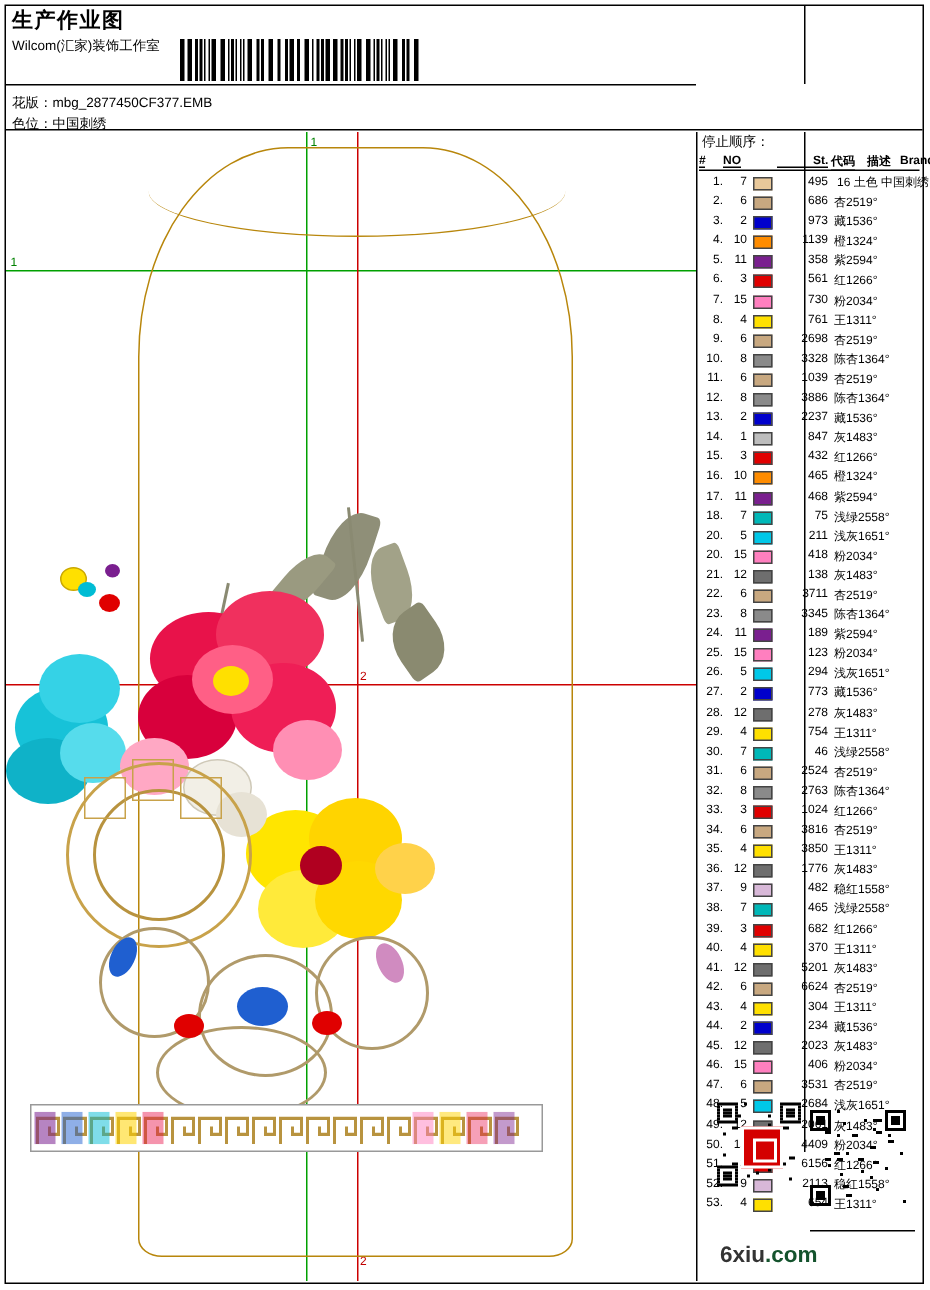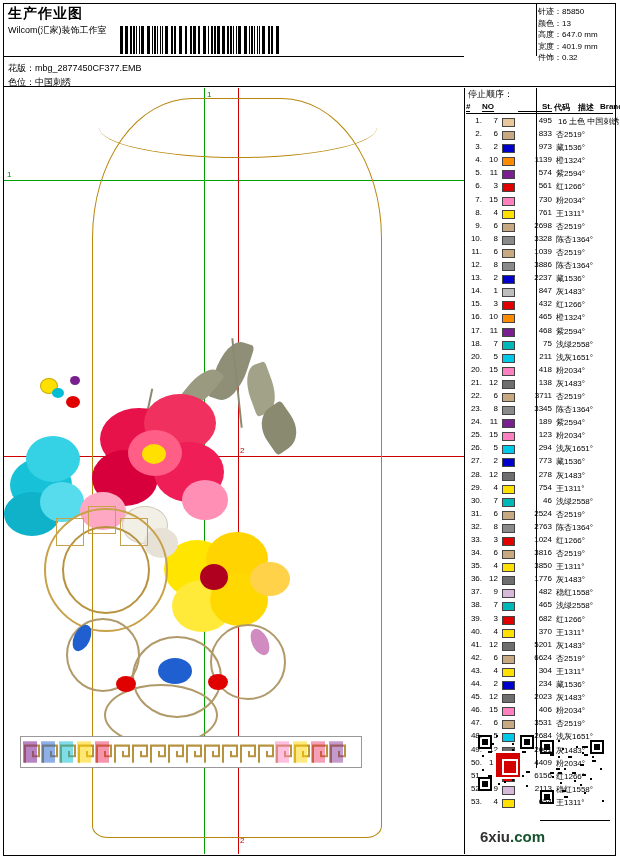--- a/index.html
+++ b/index.html
@@ -152,27 +152,20 @@
 
   <div class="meta-row r1">
     <span>花版：</span><span>mbg_2877450CF377.EMB</span>
   </div>
   <div class="meta-row r2">
     <span>色位：</span><span>中国刺绣</span>
   </div>
   <div class="hdr-sep2"></div>
 
   <div class="tr-divider"></div>
-  <div class="topright">
-    <div>针迹：85850</div>
-    <div>颜色：13</div>
-    <div>高度：647.0 mm</div>
-    <div>宽度：401.9 mm</div>
-    <div>件饰：0.32</div>
-  </div>
 
   <div class="canvas">
 
     <div class="crosshair-v" style="left:200px;top:0;height:766px;"></div>
     <div class="crosshair-h" style="left:0;top:92px;width:460px;"></div>
     <div class="crosshair-v2" style="left:234px;top:0;height:766px;"></div>
     <div class="crosshair-h2" style="left:0;top:368px;width:460px;"></div>
 
     <div class="mark green" style="left:203px;top:2px;">1</div>
     <div class="mark green" style="left:3px;top:82px;">1</div>
@@ -279,21 +272,21 @@
           <span class="sw" style="background: rgb(232, 200, 154);"></span>
           <span class="st">495</span>
           <span class="code"></span>
           <span class="brand"></span>
           <span class="extra" style="position: absolute; left: 92px;">16 土色  中国刺绣</span>
         </div>
         <div class="row">
           <span class="idx">2.</span>
           <span class="no">6</span>
           <span class="sw" style="background: rgb(200, 168, 128);"></span>
-          <span class="st">833</span>
+          <span class="st">686</span>
           <span class="code">杏2519°</span>
           <span class="brand"></span>
         </div>
         <div class="row">
           <span class="idx">3.</span>
           <span class="no">2</span>
           <span class="sw" style="background: rgb(0, 0, 204);"></span>
           <span class="st">973</span>
           <span class="code">藏1536°</span>
           <span class="brand"></span>
@@ -303,21 +296,21 @@
           <span class="no">10</span>
           <span class="sw" style="background: rgb(255, 140, 0);"></span>
           <span class="st">1139</span>
           <span class="code">橙1324°</span>
           <span class="brand"></span>
         </div>
         <div class="row">
           <span class="idx">5.</span>
           <span class="no">11</span>
           <span class="sw" style="background: rgb(122, 31, 143);"></span>
-          <span class="st">574</span>
+          <span class="st">358</span>
           <span class="code">紫2594°</span>
           <span class="brand"></span>
         </div>
         <div class="row">
           <span class="idx">6.</span>
           <span class="no">3</span>
           <span class="sw" style="background: rgb(224, 0, 0);"></span>
           <span class="st">561</span>
           <span class="code">红1266°</span>
           <span class="brand"></span>

